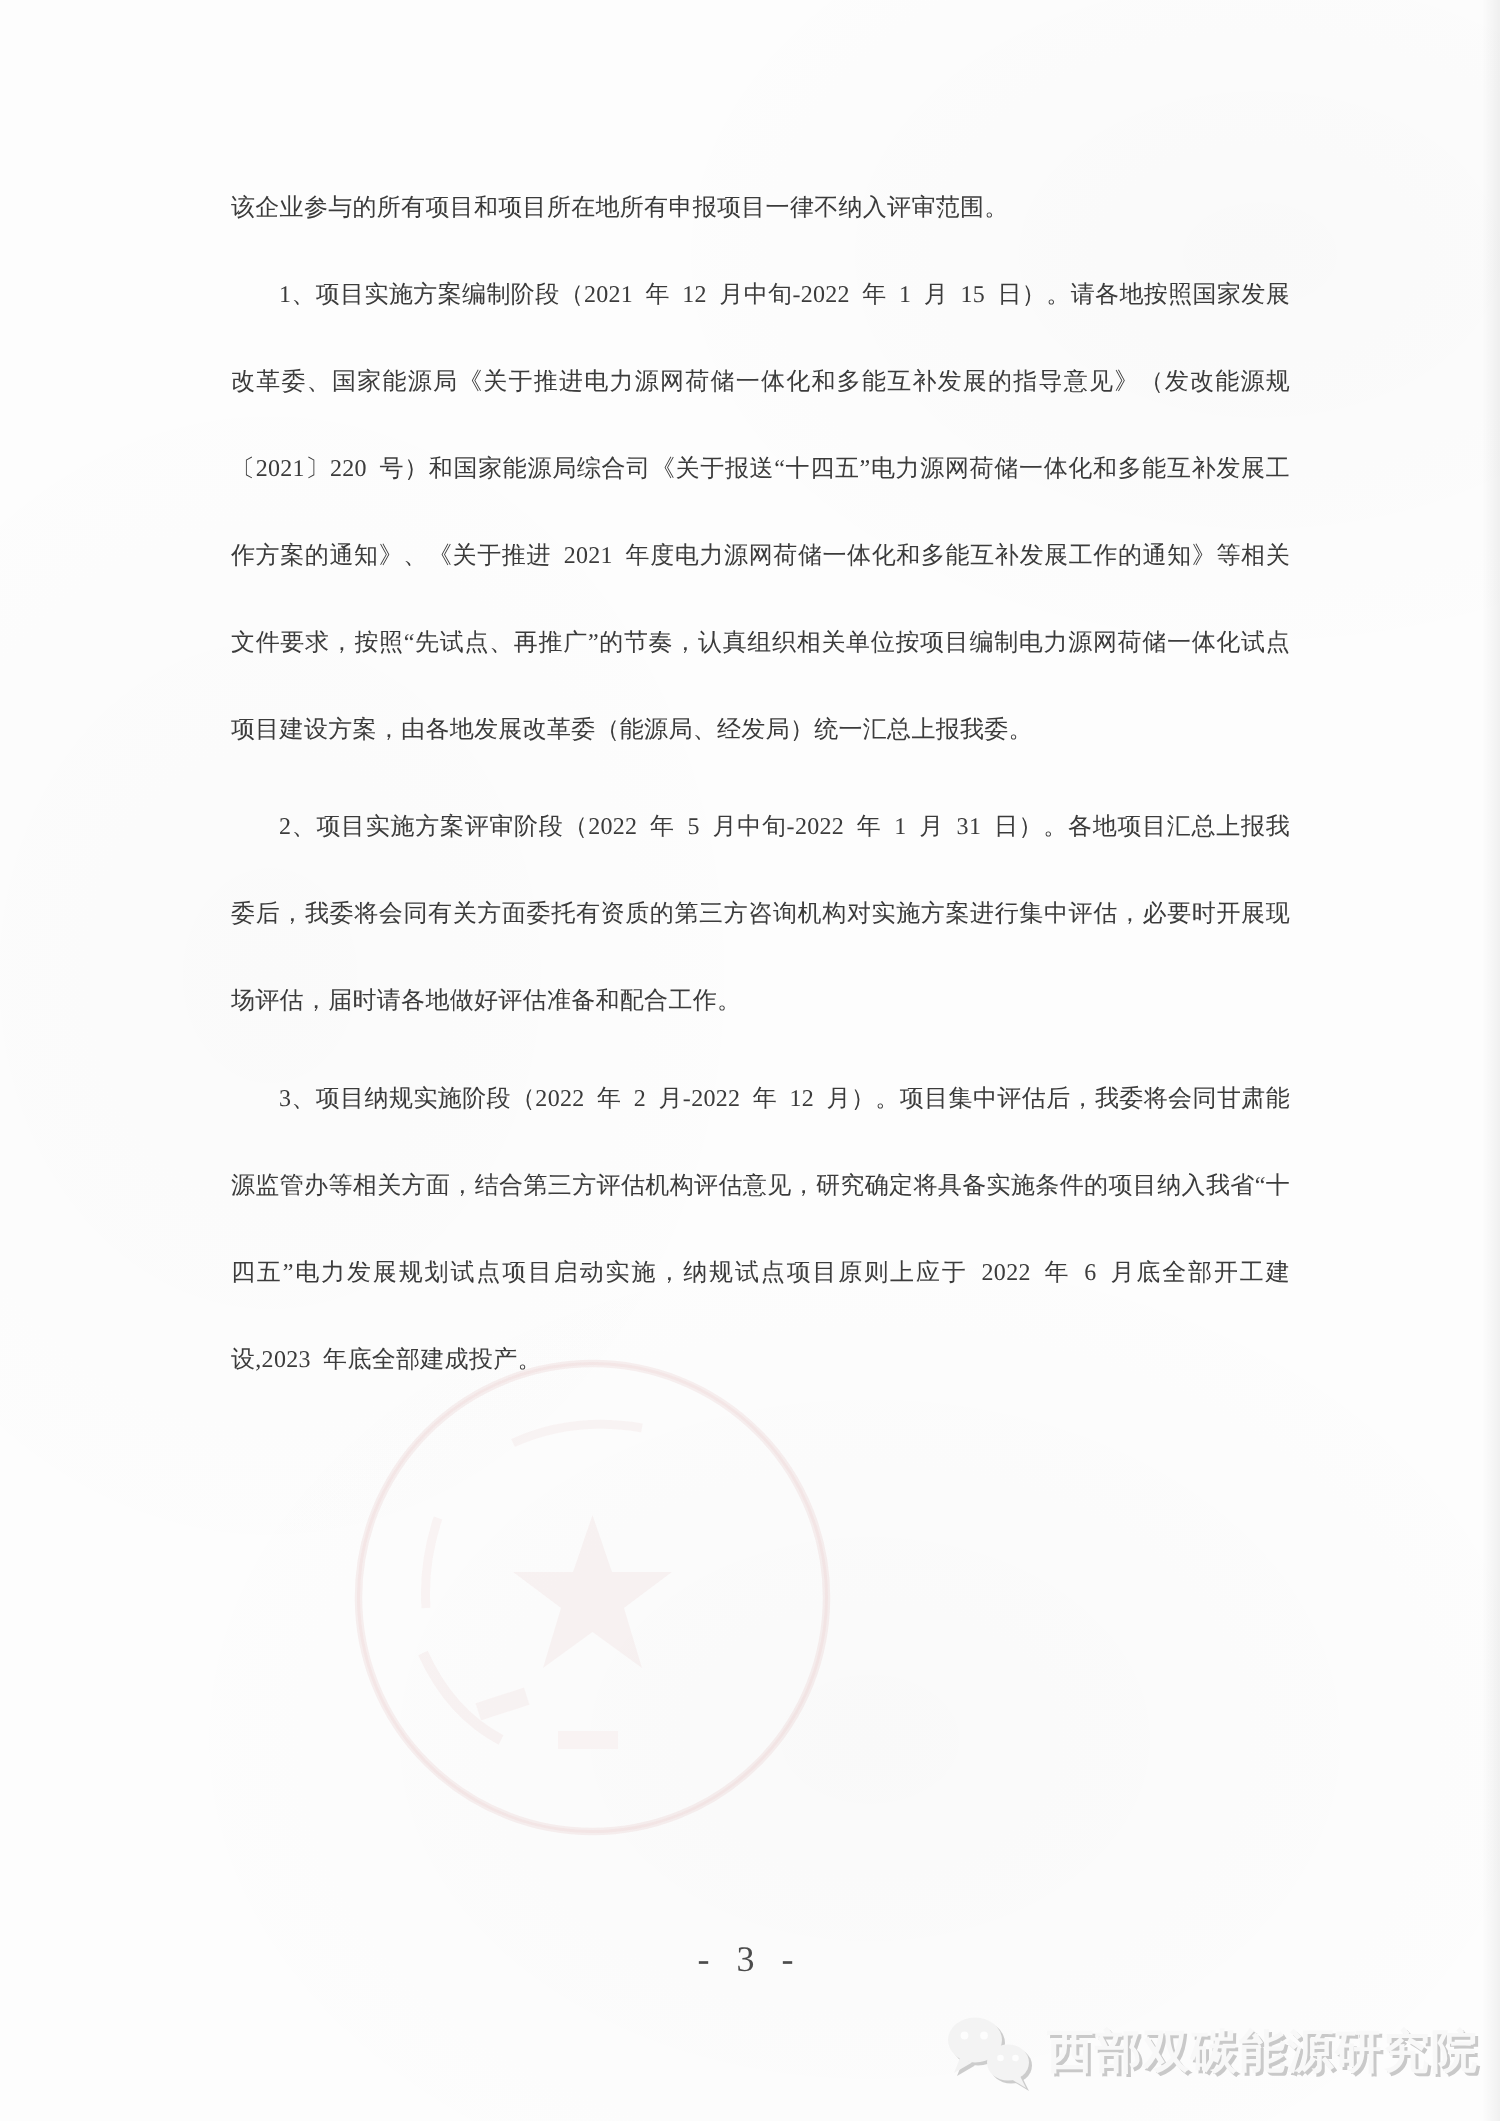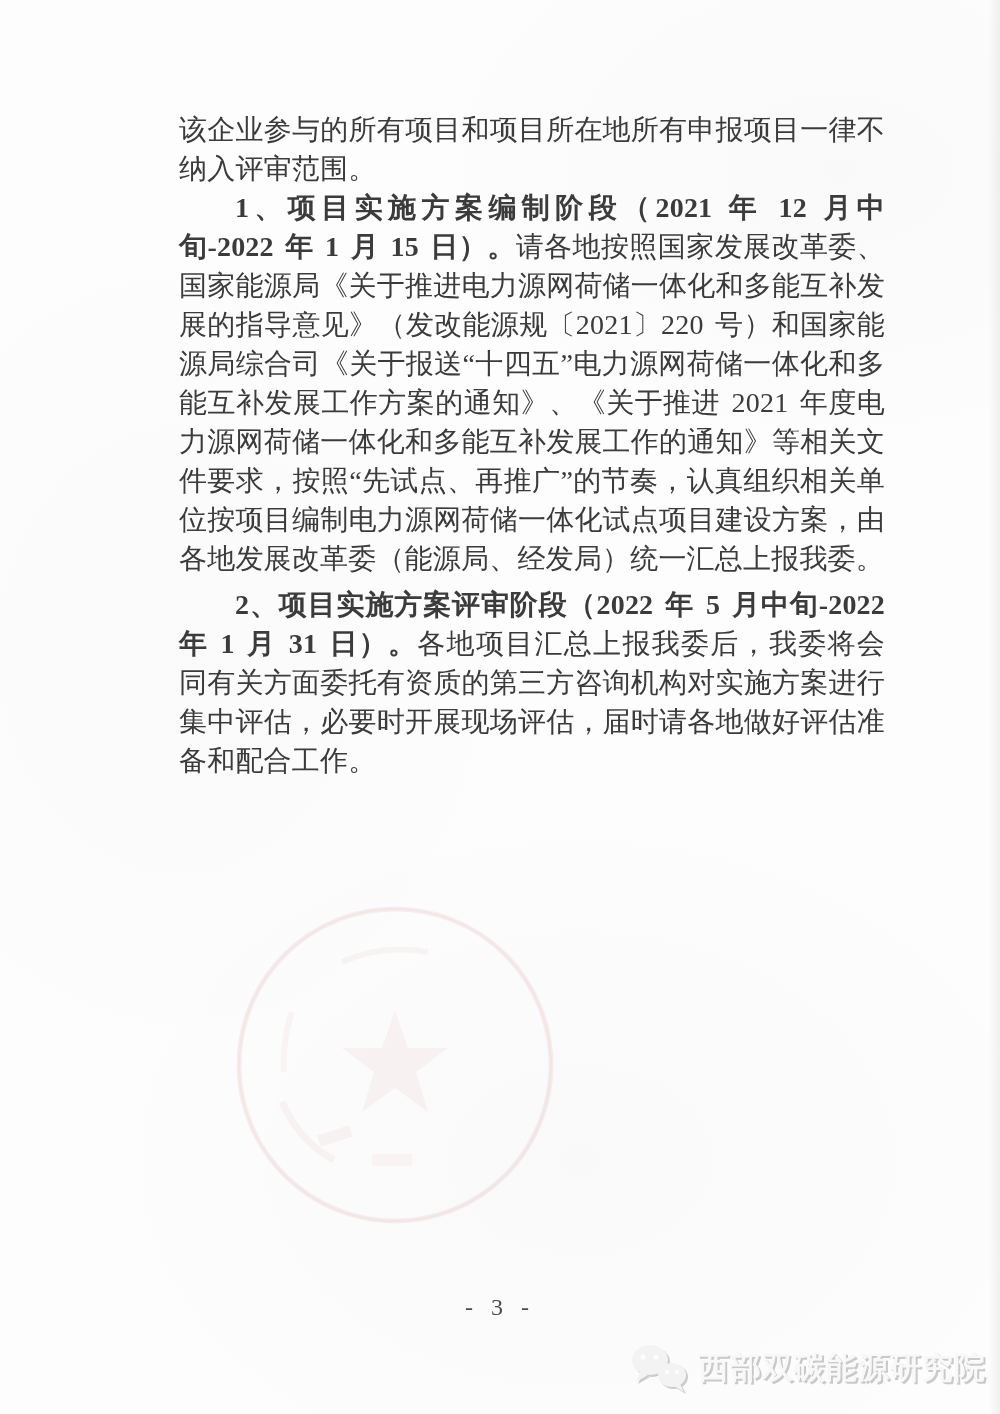--- a/index.html
+++ b/index.html
@@ -14,27 +14,27 @@
       radial-gradient(720px 520px at 58% 82%, rgba(0,0,0,0.015), transparent 70%),
       #fdfdfd;
   }
   .page::after{
     content:'';position:absolute;top:0;right:0;width:12px;height:100%;
     background:linear-gradient(to right, rgba(0,0,0,0), rgba(0,0,0,0.05));
     pointer-events:none;
   }
   .doc{
     position:absolute;left:154px;top:110px;width:706px;
-    font-size:28px;line-height:39px;letter-spacing:0.2px;word-spacing:4px;
-    color:#3b3b3b;text-align:justify;margin-left:25px;
+    font-size:16px;line-height:58px;letter-spacing:0.2px;word-spacing:4px;
+    color:#3b3b3b;text-align:justify;
   }
   .doc p{margin:0;}
   .doc p.indent{text-indent:2em;}
   .doc p.gap{margin-top:7px;}
-  .doc .b{font-weight:bold;}
+  .doc .b{font-weight:normal;}
   .seal{position:absolute;left:222px;top:892px;pointer-events:none;}
   .page-number{
     position:absolute;top:1294px;left:0;width:100%;
     text-align:center;font-size:24px;letter-spacing:6px;color:#4c4c4c;
   }
   .brand{
     position:absolute;top:1342px;right:14px;
     display:flex;align-items:center;gap:8px;
   }
   .brand .wechat{display:inline-block;line-height:0;}
@@ -61,20 +61,21 @@
       <path d="M120 70 q40 -18 86 -10" fill="none" stroke="#cf8585" stroke-width="6" opacity="0.08"></path>
       <rect x="96" y="238" width="34" height="12" fill="#cf8585" opacity="0.08" transform="rotate(-18 113 244)"></rect>
       <rect x="150" y="262" width="40" height="12" fill="#cf8585" opacity="0.07"></rect>
     </g>
   </svg>
 
   <main class="doc">
       <p class=""><span>该企业参与的所有项目和项目所在地所有申报项目一律不纳入评审范围。</span></p>
       <p class="indent"><span class="b">1、项目实施方案编制阶段（2021 年 12 月中旬-2022 年 1 月 15 日）。</span><span>请各地按照国家发展改革委、国家能源局《关于推进电力源网荷储一体化和多能互补发展的指导意见》（发改能源规〔2021〕220 号）和国家能源局综合司《关于报送“十四五”电力源网荷储一体化和多能互补发展工作方案的通知》、《关于推进 2021 年度电力源网荷储一体化和多能互补发展工作的通知》等相关文件要求，按照“先试点、再推广”的节奏，认真组织相关单位按项目编制电力源网荷储一体化试点项目建设方案，由各地发展改革委（能源局、经发局）统一汇总上报我委。</span></p>
       <p class="indent gap"><span class="b">2、项目实施方案评审阶段（2022 年 5 月中旬-2022 年 1 月 31 日）。</span><span>各地项目汇总上报我委后，我委将会同有关方面委托有资质的第三方咨询机构对实施方案进行集中评估，必要时开展现场评估，届时请各地做好评估准备和配合工作。</span></p>
+      <p class="indent gap"><span class="b">3、项目纳规实施阶段（2022 年 2 月-2022 年 12 月）。</span><span>项目集中评估后，我委将会同甘肃能源监管办等相关方面，结合第三方评估机构评估意见，研究确定将具备实施条件的项目纳入我省“十四五”电力发展规划试点项目启动实施，纳规试点项目原则上应于 2022 年 6 月底全部开工建设,2023 年底全部建成投产。</span></p>
     </main>
 
   <div class="page-number">- 3 -</div>
 
   <footer class="brand">
     <span class="wechat">
       <svg width="62" height="52" viewBox="0 0 62 52">
         <g fill="#f3f3f3">
           <ellipse cx="22" cy="18" rx="18" ry="15"></ellipse>
           <path d="M12 30 L8 40 L20 33 Z"></path>

